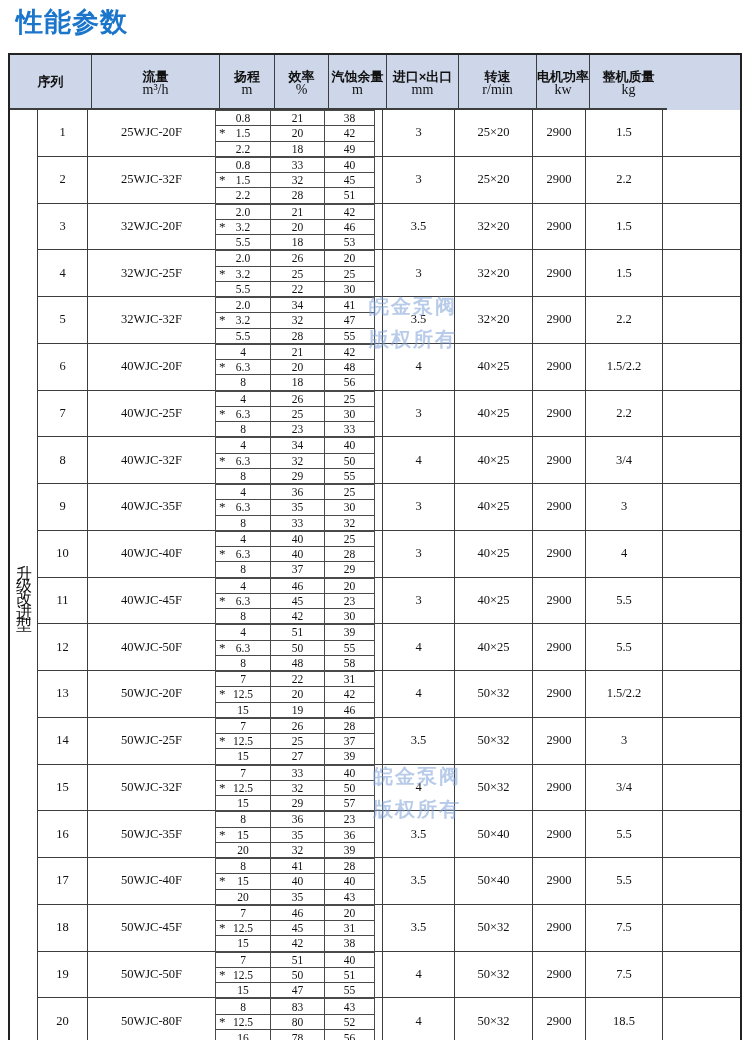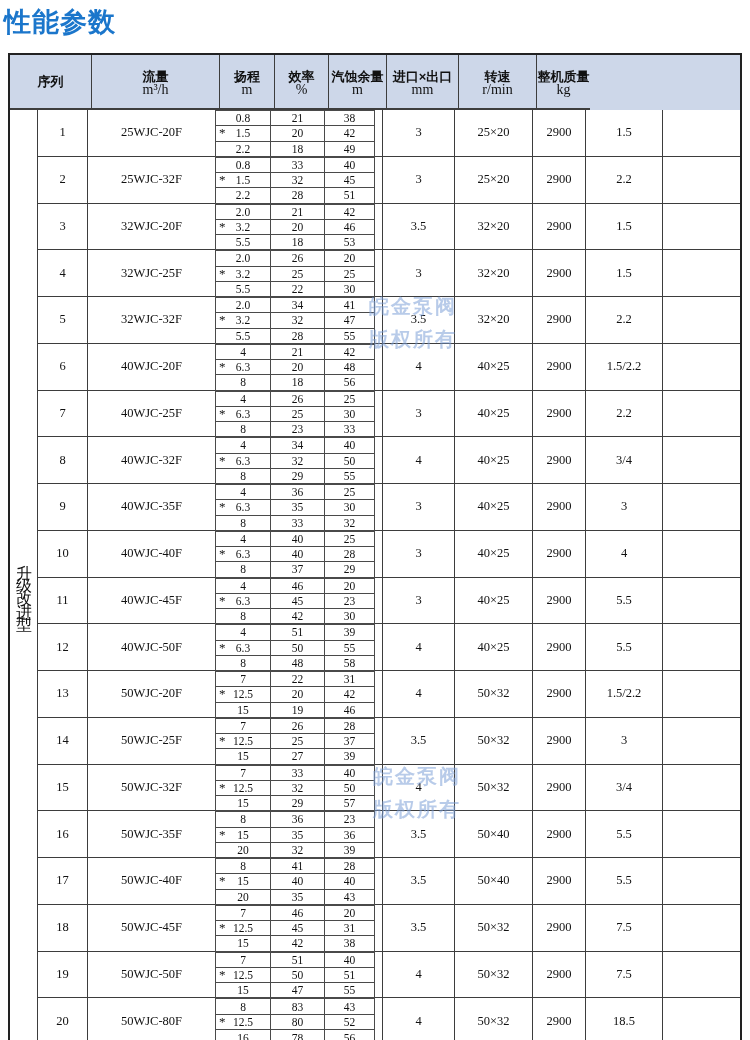--- a/index.html
+++ b/index.html
@@ -5,21 +5,21 @@
   :root{
     --c-title:#1b76cb; --c-headbg:#cdd7e9; --c-border:#3d3d3d; --c-wm:rgba(125,160,215,0.55);
   }
   *{box-sizing:border-box;}
   html,body{margin:0;padding:0;}
   body{
     width:750px;height:1040px;position:relative;background:#fff;overflow:hidden;
     font-family:"Liberation Serif","DejaVu Serif",serif;color:#111;
   }
   .page-title{
-    position:absolute;left:4px;top:4px;
+    position:absolute;left:16px;top:4px;
     font-family:"Liberation Sans","DejaVu Sans",sans-serif;
     font-weight:bold;font-size:27px;color:var(--c-title);letter-spacing:1px;
   }
   .ptable{
     position:absolute;left:8px;top:53px;width:734px;
     border:2px solid #222;background:#fff;
   }
   
   .thead{
     display:grid;grid-template-columns:82px 128px 55px 54px 58px 72px 78px 53px 77px 77px;
@@ -100,20 +100,24 @@
         <div class="hlabel">汽蚀余量</div>
         <div class="hunit">m</div>
       </div>
       <div class="hcell">
         <div class="hlabel">进口×出口</div>
         <div class="hunit">mm</div>
       </div>
       <div class="hcell">
         <div class="hlabel">转速</div>
         <div class="hunit">r/min</div>
+      </div>
+      <div class="hcell">
+        <div class="hlabel">电机功率</div>
+        <div class="hunit">kw</div>
       </div>
       <div class="hcell">
         <div class="hlabel">整机质量</div>
         <div class="hunit">kg</div>
       </div>
     </div>
   <div class="tbody">
     <div class="group-col">
       <div class="group-label">升级改进型</div>
     </div>

